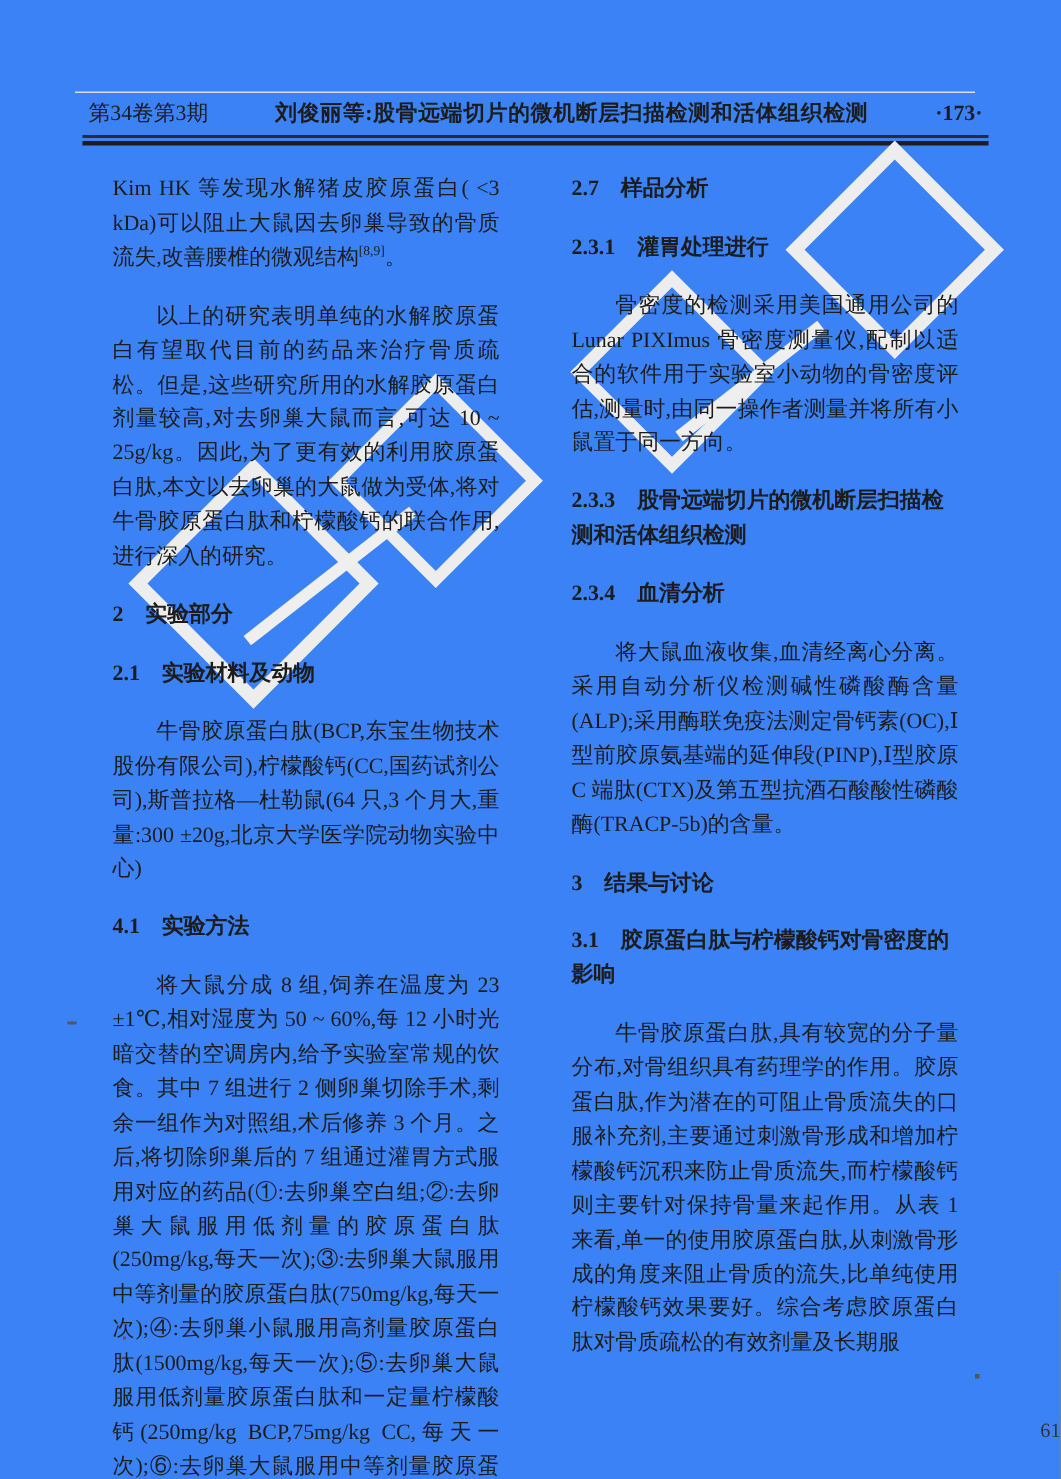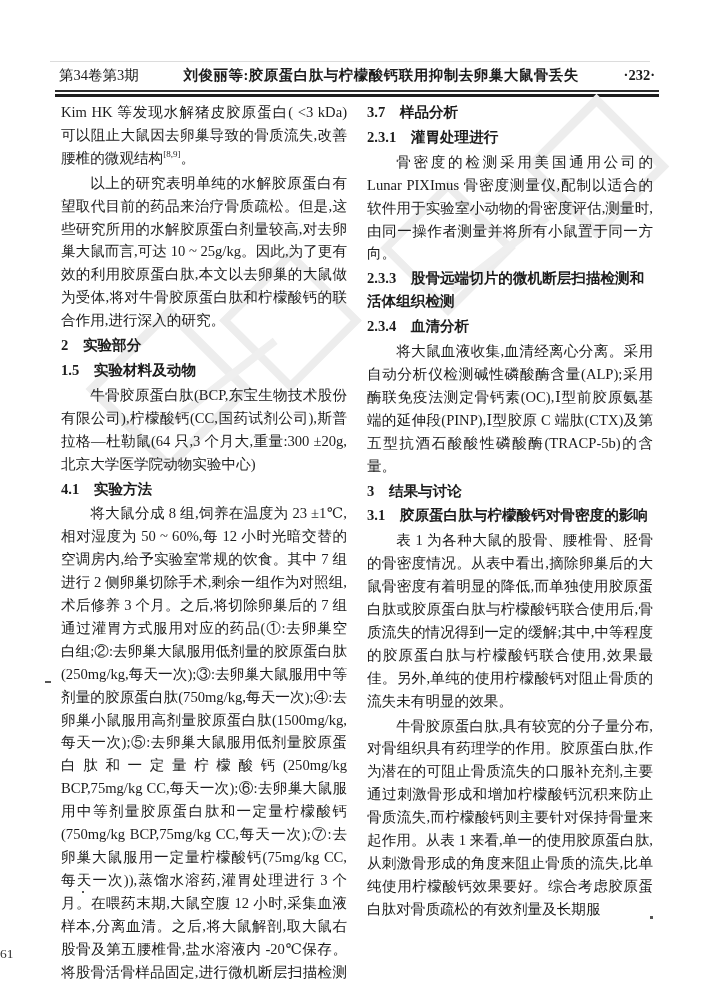--- a/index.html
+++ b/index.html
@@ -1,19 +1,19 @@
 <!DOCTYPE html>
 <html><head>
 <meta charset="utf-8">
 <style>
   html,body{margin:0;padding:0;background:#888;}
   .page{
     position:relative;
     width:707px;height:986px;
-    background:#ffffff;
+    background:#3b82f6;
     font-family:"Liberation Serif","DejaVu Serif",serif;
     color:#1c1c1c;
     overflow:hidden;
     margin:0 auto;
   }
   .scan-topline{position:absolute;top:61px;left:50px;width:600px;height:1px;background:#dcdcdc;}
   .header{
     position:absolute;top:66px;left:59px;right:52px;
     display:flex;align-items:baseline;justify-content:space-between;
     font-size:14.5px;
@@ -24,32 +24,32 @@
   .rule-wrap{position:absolute;top:90px;left:55px;right:48px;}
   .rule-thin{height:1.5px;background:#2b2b2b;margin-bottom:2px;}
   .rule-thick{height:3px;background:#1d1d1d;}
   .columns{
     position:absolute;top:99px;left:59px;right:52px;bottom:60px;
     display:flex;gap:16px;
     z-index:2;
   }
   .col{width:290px;flex:0 0 290px;}
   .col p, .col .hd{
-    margin:2px;
+    margin:16px;
     font-size:14.6px;
     line-height:22.9px;
     text-align:justify;
     text-justify:inter-character;
   }
   .col p.indent{text-indent:2em;}
   .col .hd{font-weight:bold;text-align:left;}
   sup.ref{font-size:9px;line-height:0;vertical-align:super;}
   .footer{
     position:absolute;bottom:24px;left:0;width:100%;
-    text-align:left;font-size:13.5px;color:#333;
+    text-align:right;font-size:13.5px;color:#333;
     z-index:2;
   }
   
   .wm{position:absolute;border:9px solid #ededed;transform:rotate(45deg);z-index:1;background:transparent;}
   .wm-line{position:absolute;height:8px;background:#efefef;transform:rotate(-38deg);z-index:1;}
   
   .speck{position:absolute;background:#555;z-index:3;}
 </style>
 </head>
 <body>
@@ -60,50 +60,49 @@
 
   <div class="wm" style="left:110px;top:330px;width:100px;height:100px;"></div>
   <div class="wm" style="left:240px;top:270px;width:85px;height:85px;border-width:8px;"></div>
   <div class="wm" style="left:400px;top:200px;width:80px;height:80px;border-width:8px;"></div>
   <div class="wm" style="left:545px;top:115px;width:85px;height:85px;"></div>
   <div class="wm-line" style="left:150px;top:380px;width:140px;"></div>
   <div class="wm-line" style="left:440px;top:250px;width:120px;"></div>
 
   <div class="header">
     <span class="issue">第34卷第3期</span>
-    <span class="title">刘俊丽等:胶原蛋白肽与柠檬酸钙联用抑制去卵巢大鼠骨丢失</span>
-    <span class="pageno">·232·</span>
+    <span class="title">刘俊丽等:股骨远端切片的微机断层扫描检测和活体组织检测</span>
+    <span class="pageno">·173·</span>
   </div>
   <div class="rule-wrap">
     <div class="rule-thin"></div>
     <div class="rule-thick"></div>
   </div>
 
   <div class="columns">
 
     <div class="col">
       <p><span>Kim HK 等发现水解猪皮胶原蛋白( &lt;3 kDa)可以阻止大鼠因去卵巢导致的骨质流失,改善腰椎的微观结构</span><sup class="ref">[8,9]</sup><span>。</span></p>
       <p class="indent">以上的研究表明单纯的水解胶原蛋白有望取代目前的药品来治疗骨质疏松。但是,这些研究所用的水解胶原蛋白剂量较高,对去卵巢大鼠而言,可达 10 ~ 25g/kg。因此,为了更有效的利用胶原蛋白肽,本文以去卵巢的大鼠做为受体,将对牛骨胶原蛋白肽和柠檬酸钙的联合作用,进行深入的研究。</p>
       <div class="hd">2　实验部分</div>
-      <div class="hd">1.5　实验材料及动物</div>
+      <div class="hd">2.1　实验材料及动物</div>
       <p class="indent">牛骨胶原蛋白肽(BCP,东宝生物技术股份有限公司),柠檬酸钙(CC,国药试剂公司),斯普拉格—杜勒鼠(64 只,3 个月大,重量:300 ±20g,北京大学医学院动物实验中心)</p>
       <div class="hd">4.1　实验方法</div>
       <p class="indent">将大鼠分成 8 组,饲养在温度为 23 ±1℃,相对湿度为 50 ~ 60%,每 12 小时光暗交替的空调房内,给予实验室常规的饮食。其中 7 组进行 2 侧卵巢切除手术,剩余一组作为对照组,术后修养 3 个月。之后,将切除卵巢后的 7 组通过灌胃方式服用对应的药品(①:去卵巢空白组;②:去卵巢大鼠服用低剂量的胶原蛋白肽(250mg/kg,每天一次);③:去卵巢大鼠服用中等剂量的胶原蛋白肽(750mg/kg,每天一次);④:去卵巢小鼠服用高剂量胶原蛋白肽(1500mg/kg,每天一次);⑤:去卵巢大鼠服用低剂量胶原蛋白肽和一定量柠檬酸钙(250mg/kg BCP,75mg/kg CC,每天一次);⑥:去卵巢大鼠服用中等剂量胶原蛋白肽和一定量柠檬酸钙(750mg/kg BCP,75mg/kg CC,每天一次);⑦:去卵巢大鼠服用一定量柠檬酸钙(75mg/kg CC,每天一次)),蒸馏水溶药,灌胃处理进行 3 个月。在喂药末期,大鼠空腹 12 小时,采集血液样本,分离血清。之后,将大鼠解剖,取大鼠右股骨及第五腰椎骨,盐水溶液内 -20℃保存。将股骨活骨样品固定,进行微机断层扫描检测和组织形态学检测。</p>
     </div>
 
     <div class="col">
-      <div class="hd">3.7　样品分析</div>
+      <div class="hd">2.7　样品分析</div>
       <div class="hd">2.3.1　灌胃处理进行</div>
       <p class="indent">骨密度的检测采用美国通用公司的 Lunar PIXImus 骨密度测量仪,配制以适合的软件用于实验室小动物的骨密度评估,测量时,由同一操作者测量并将所有小鼠置于同一方向。</p>
       <div class="hd">2.3.3　股骨远端切片的微机断层扫描检测和活体组织检测</div>
       <div class="hd">2.3.4　血清分析</div>
       <p class="indent">将大鼠血液收集,血清经离心分离。采用自动分析仪检测碱性磷酸酶含量(ALP);采用酶联免疫法测定骨钙素(OC),Ⅰ型前胶原氨基端的延伸段(PINP),Ⅰ型胶原 C 端肽(CTX)及第五型抗酒石酸酸性磷酸酶(TRACP-5b)的含量。</p>
       <div class="hd">3　结果与讨论</div>
       <div class="hd">3.1　胶原蛋白肽与柠檬酸钙对骨密度的影响</div>
-      <p class="indent">表 1 为各种大鼠的股骨、腰椎骨、胫骨的骨密度情况。从表中看出,摘除卵巢后的大鼠骨密度有着明显的降低,而单独使用胶原蛋白肽或胶原蛋白肽与柠檬酸钙联合使用后,骨质流失的情况得到一定的缓解;其中,中等程度的胶原蛋白肽与柠檬酸钙联合使用,效果最佳。另外,单纯的使用柠檬酸钙对阻止骨质的流失未有明显的效果。</p>
       <p class="indent">牛骨胶原蛋白肽,具有较宽的分子量分布,对骨组织具有药理学的作用。胶原蛋白肽,作为潜在的可阻止骨质流失的口服补充剂,主要通过刺激骨形成和增加柠檬酸钙沉积来防止骨质流失,而柠檬酸钙则主要针对保持骨量来起作用。从表 1 来看,单一的使用胶原蛋白肽,从刺激骨形成的角度来阻止骨质的流失,比单纯使用柠檬酸钙效果要好。综合考虑胶原蛋白肽对骨质疏松的有效剂量及长期服</p>
     </div>
 
   </div>
 
   <div class="footer">61</div>
 
   <div class="speck" style="left:45px;top:681px;width:6px;height:2px;"></div>
   <div class="speck" style="left:650px;top:916px;width:3px;height:3px;"></div>
   <div class="speck" style="left:82px;top:891px;width:2px;height:2px;"></div>

